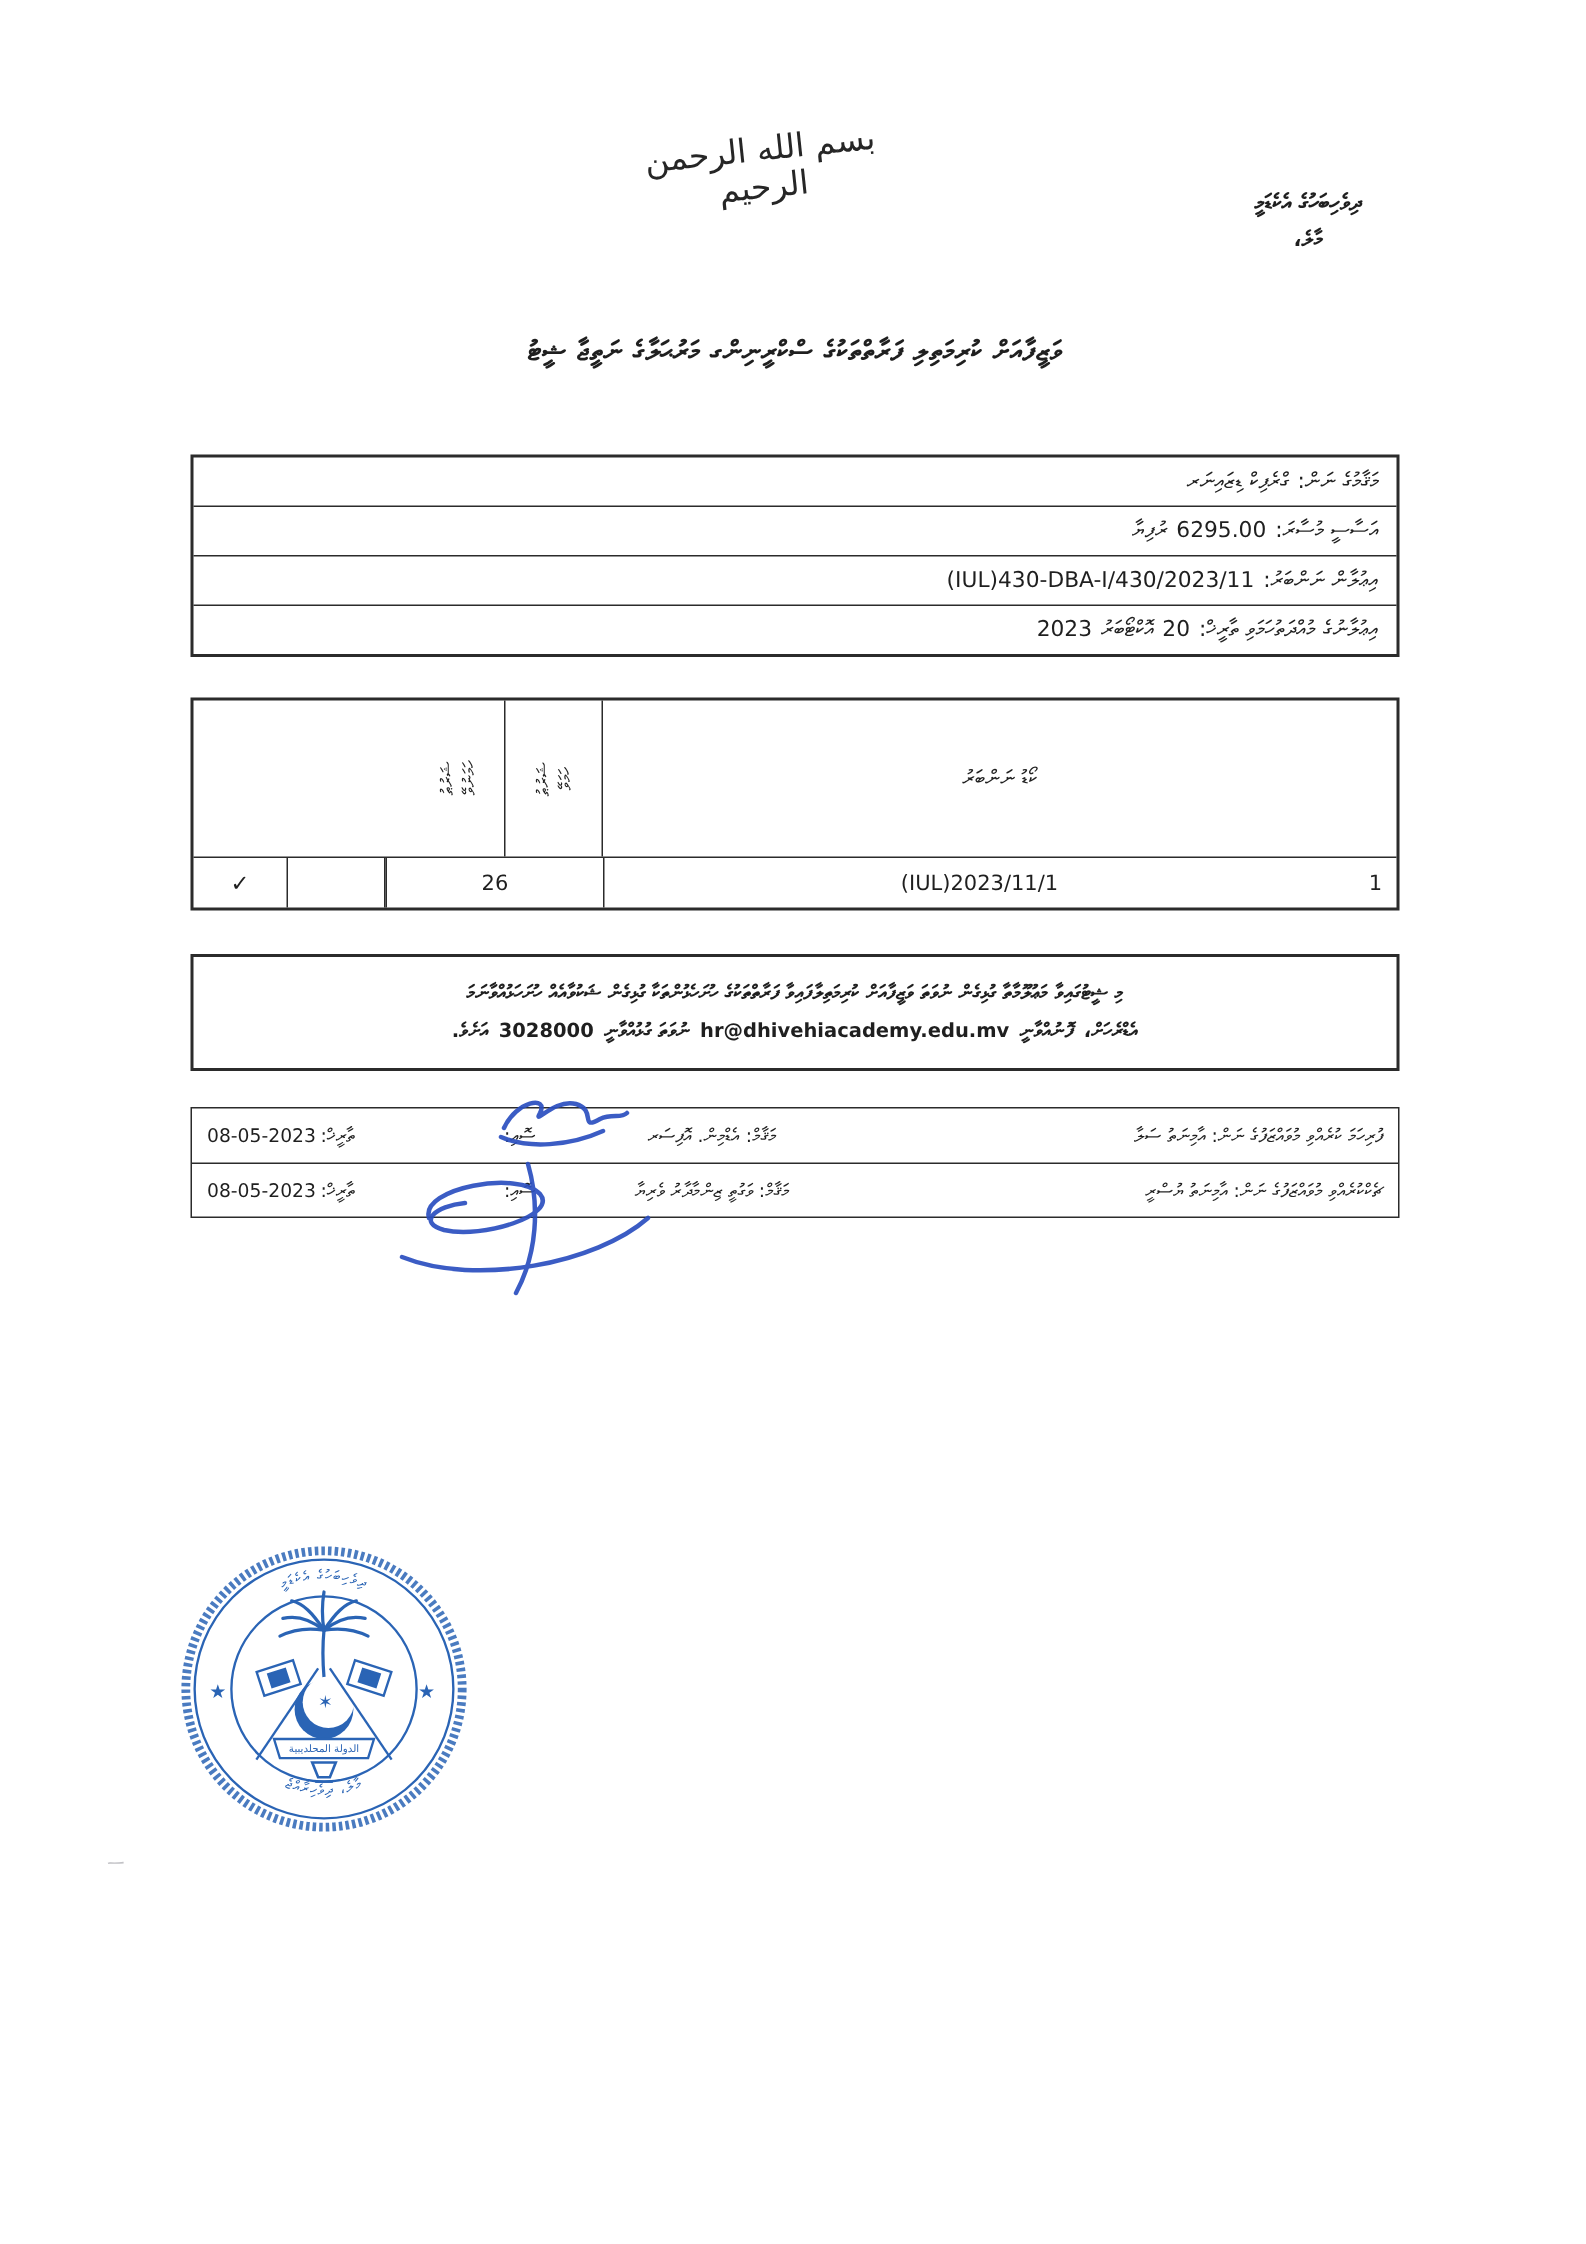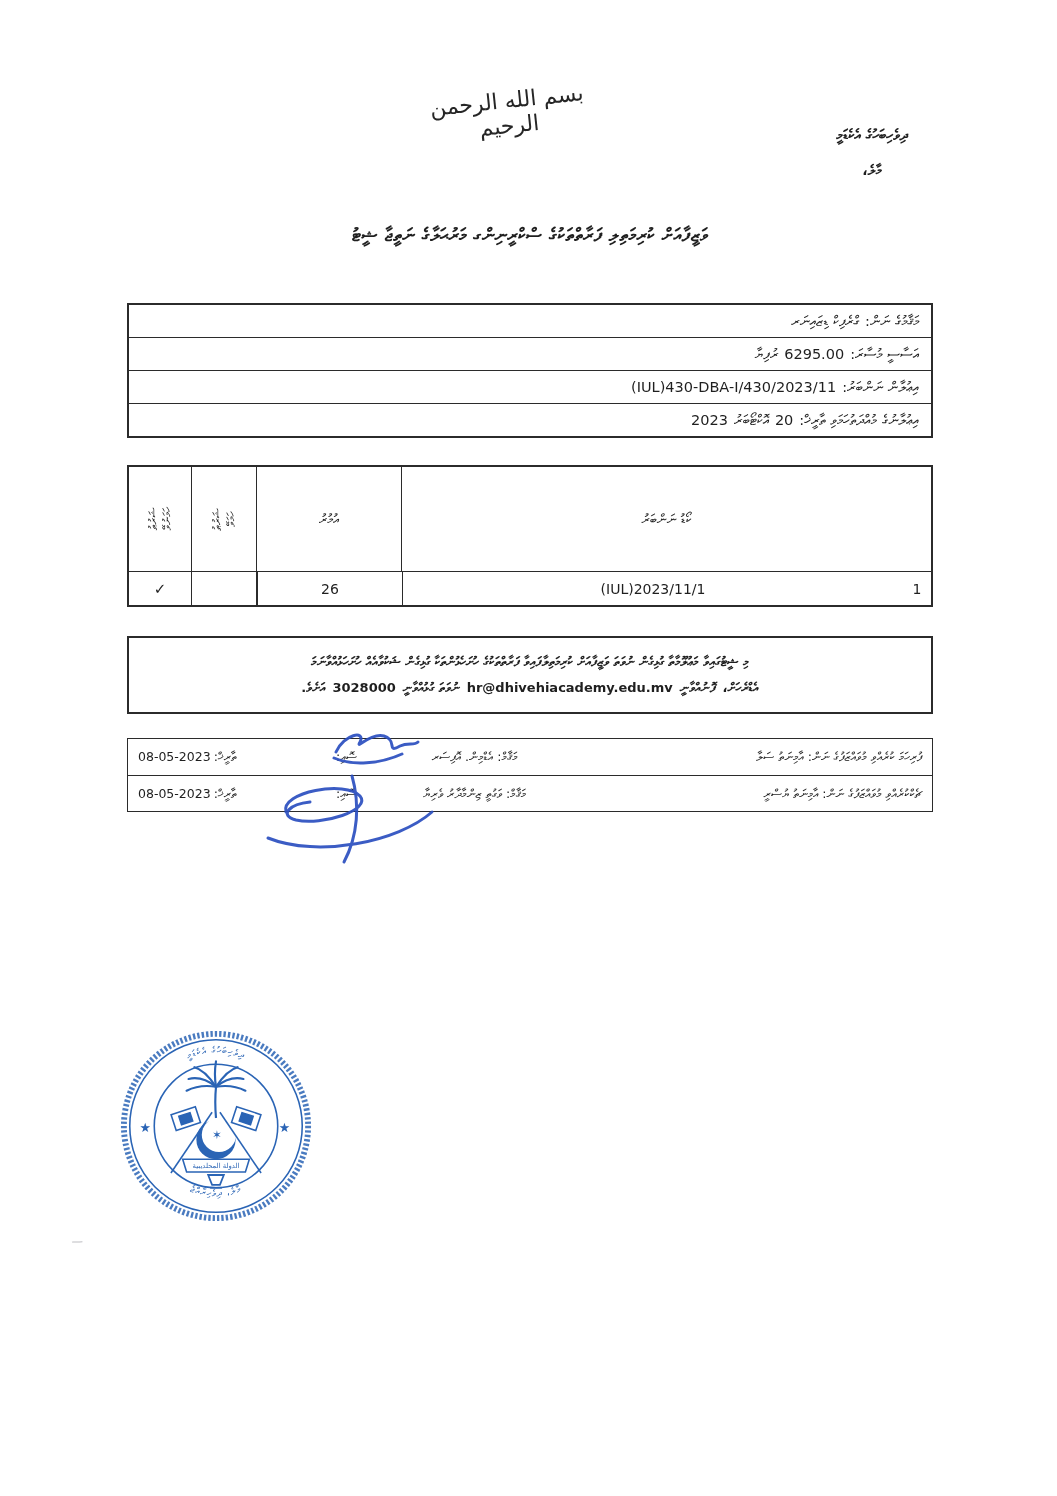--- a/index.html
+++ b/index.html
@@ -10,21 +10,21 @@
   }
   
   .bismillah{
     position:absolute;top:88px;left:408px;width:200px;text-align:center;
     font-size:22px;transform:rotate(-6deg);color:#262626;
   }
   .letterhead{
     position:absolute;top:126px;right:70px;width:230px;text-align:center;
     direction:rtl;font-size:15px;font-weight:600;line-height:1.2;
   }
-  .letterhead .city{margin-top:18px;font-size:14px;}
+  .letterhead .city{margin-top:8px;font-size:14px;}
   .doc-title{
     position:absolute;top:224px;left:127px;width:806px;text-align:center;
     direction:rtl;font-size:18px;font-weight:700;letter-spacing:.5px;
   }
   
   .info-table{
     position:absolute;top:303px;left:127px;width:806px;
     border:2px solid #2b2b2b;box-sizing:border-box;direction:rtl;
   }
   .info-row{
@@ -113,21 +113,20 @@
       <span>އިޢުލާނުގެ މުއްދަތުހަމަވި ތާރީޚް:</span>
       <span class="ltr">20</span>
       <span>އޮކްޓޯބަރު</span>
       <span class="ltr">2023</span>
     </div>
   </div>
 
   <div class="scr-table">
     <div class="scr-row head">
       <div class="cell c-codehead">ކޯޑު ނަންބަރު</div>
-      <div class="cell c-age">އުމުރު</div>
       <div class="cell c-met">
         <span class="vertical">ޝަރުޠު
 ހަމަވޭ</span>
       </div>
       <div class="cell c-notmet">
         <span class="vertical">ޝަރުޠު
 ހަމަނުވޭ</span>
       </div>
     </div>
     <div class="scr-row body">

